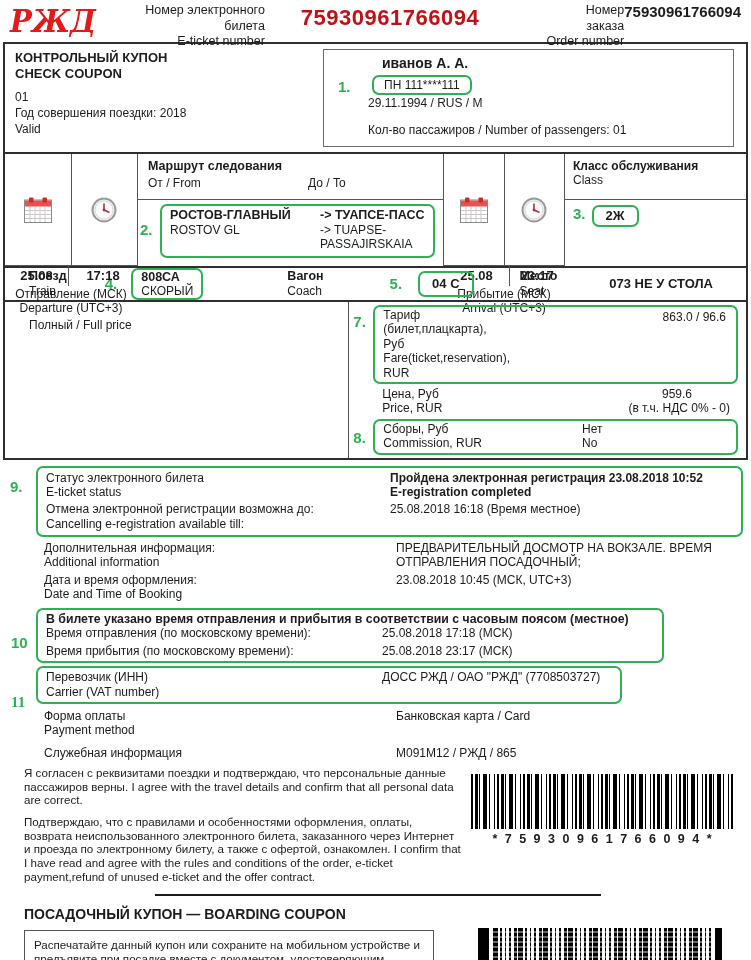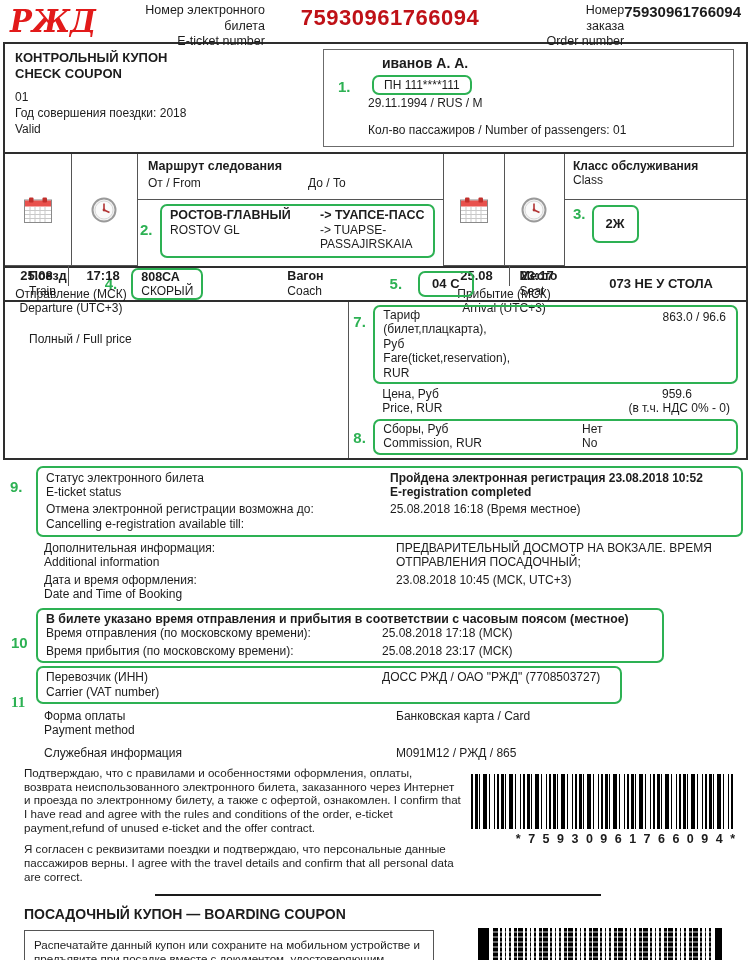--- a/index.html
+++ b/index.html
@@ -50,38 +50,38 @@
   .nums span { display:block; text-align:center; font-weight:bold; font-size:13px; line-height:20px; }
   .nums .n1 { width:63px; } .nums .n2 { flex:1; border-left:1px solid #555; }
   .rc-c .nums .n1 { width:65px; }
   .rt-cap { width:118px; margin:1px auto 0; text-align:center; font-size:12px; line-height:1.18; }
   .route-gbox { margin:4px 8px 0 22px; padding:2px 8px 4px; display:flex; }
   .route-gbox .st-from { width:150px; }
   .route-gbox .st-to { flex:1; }
   .st-ru { font-weight:bold; font-size:12.5px; }
   .ann-2 { position:absolute; left:2px; top:17px; }
   .class-cell { display:flex; padding:5px 0 0 8px; gap:6px; align-items:flex-start; }
-  .class-box { padding:9px 12px; font-weight:bold; font-size:13px; }
+  .class-box { padding:1px 12px; font-weight:bold; font-size:13px; }
 
   
   .train-row { display:flex; align-items:center; border-top:2px solid #2e2e2e; height:34px; padding-left:24px; }
   .two-line { line-height:1.2; }
   .two-line b { font-size:12.5px; }
   .ann-4 { margin-left:38px; }
   .train-box { margin-left:14px; padding:0 8px; line-height:1.15; }
   .train-box b { font-size:12.5px; }
   .coach-lbl { margin-left:84px; }
   .ann-5 { margin-left:66px; }
   .coach-box { margin-left:16px; padding:3px 12px; font-weight:bold; font-size:13px; }
   .seat-lbl { margin-left:46px; }
   .seat-val { margin-left:52px; font-weight:bold; font-size:13px; }
 
   
   .price-row { display:flex; border-top:2px solid #2e2e2e; min-height:88px; }
-  .price-left { width:418px; padding:16px 0 0 24px;margin-top:14px; }
+  .price-left { width:418px; padding:16px 0 0 24px; }
   .price-right { flex:1; border-left:1px solid #555; padding:3px 6px 3px 0; }
   .pr-line { display:flex; }
   .pr-lbl { flex:1; line-height:1.2; }
   .pr-val { width:218px; line-height:1.2; }
   .fare-box { margin:0 2px 0 24px; padding:1px 8px 2px; display:flex; }
   .fare-box .pr-val { text-align:right; padding-right:2px; padding-top:2px; }
   .ann-7 { position:absolute; left:-22px; top:6px; }
   .cena-line { padding:3px 10px 2px 33px;gap:29px; }
   .cena-line .v1 { text-align:right; padding-right:38px; }
   .cena-line .v2 { text-align:right; padding-right:0; }
@@ -109,21 +109,21 @@
   .carrier-box { margin:3px 2px 0 30px; width:586px; padding:2px 8px 3px; }
   .carrier-box .lv .l { width:336px; }
   .ann-11 { position:absolute; left:-27px; top:25px;font-family:Liberation Serif, serif; }
   .pay-rows { padding-left:38px; margin-top:5px; }
   .pay-rows .lv + .lv { margin-top:8px; }
 
   
   .confirm-sec { display:flex; padding:6px 8px 0 24px; }
   .confirm-texts { width:438px; font-size:11.6px; line-height:1.18; }
   .confirm-texts .para + .para { margin-top:8px; }
-  .bc-wrap { margin-left:auto; margin-right:6px; margin-top:8px; width:268px; text-align:right; }
+  .bc-wrap { margin-left:auto; margin-right:6px; margin-top:8px; width:268px; text-align:center; }
   .bars { height:55px; width:264px; margin:0 auto;
     background: repeating-linear-gradient(90deg,#000 0 2px,#fff 2px 4px,#000 4px 7px,#fff 7px 8px,#000 8px 9px,#fff 9px 12px,#000 12px 16px,#fff 16px 18px,#000 18px 19px,#fff 19px 23px,#000 23px 24px,#fff 24px 26px); }
   .bc-digits { font-weight:bold; font-size:12.5px; letter-spacing:2px; margin-top:3px; white-space:nowrap; }
 
   .sep-line { width:446px; border-top:2px solid #1a1a1a; margin:10px 0 8px 155px; }
 
   
   .boarding { position:relative; padding:2px 24px 0; }
   .b-title { font-weight:bold; font-size:14px; }
   .b-box { width:410px; border:1px solid #555; margin-top:8px; padding:7px 9px; font-size:11.6px; line-height:1.2; }
@@ -415,26 +415,26 @@
       <div class="lv">
         <div class="l">Служебная информация</div>
         <div class="v">M091M12 / РЖД / 865</div>
       </div>
     </div>
   </div>
 
   <div class="confirm-sec">
     <div class="confirm-texts">
       <div class="para">
+        <span>Я согласен с реквизитами поездки и подтверждаю, что персональные данные пассажиров верны.</span>
+        <span>I agree with the travel details and confirm that all personal data are correct.</span>
+      </div>
+      <div class="para">
         <span>Подтверждаю, что с правилами и особенностями оформления, оплаты, возврата неиспользованного электронного билета, заказанного через Интернет и проезда по электронному билету, а также с офертой, ознакомлен.</span>
         <span>I confirm that I have read and agree with the rules and conditions of the order, e-ticket payment,refund of unused e-ticket and the offer contract.</span>
-      </div>
-      <div class="para">
-        <span>Я согласен с реквизитами поездки и подтверждаю, что персональные данные пассажиров верны.</span>
-        <span>I agree with the travel details and confirm that all personal data are correct.</span>
       </div>
     </div>
     <div class="bc-wrap">
       <div class="bars"></div>
       <div class="bc-digits">* 7 5 9 3 0 9 6 1 7 6 6 0 9 4 *</div>
     </div>
   </div>
 
   <div class="sep-line"></div>
 

